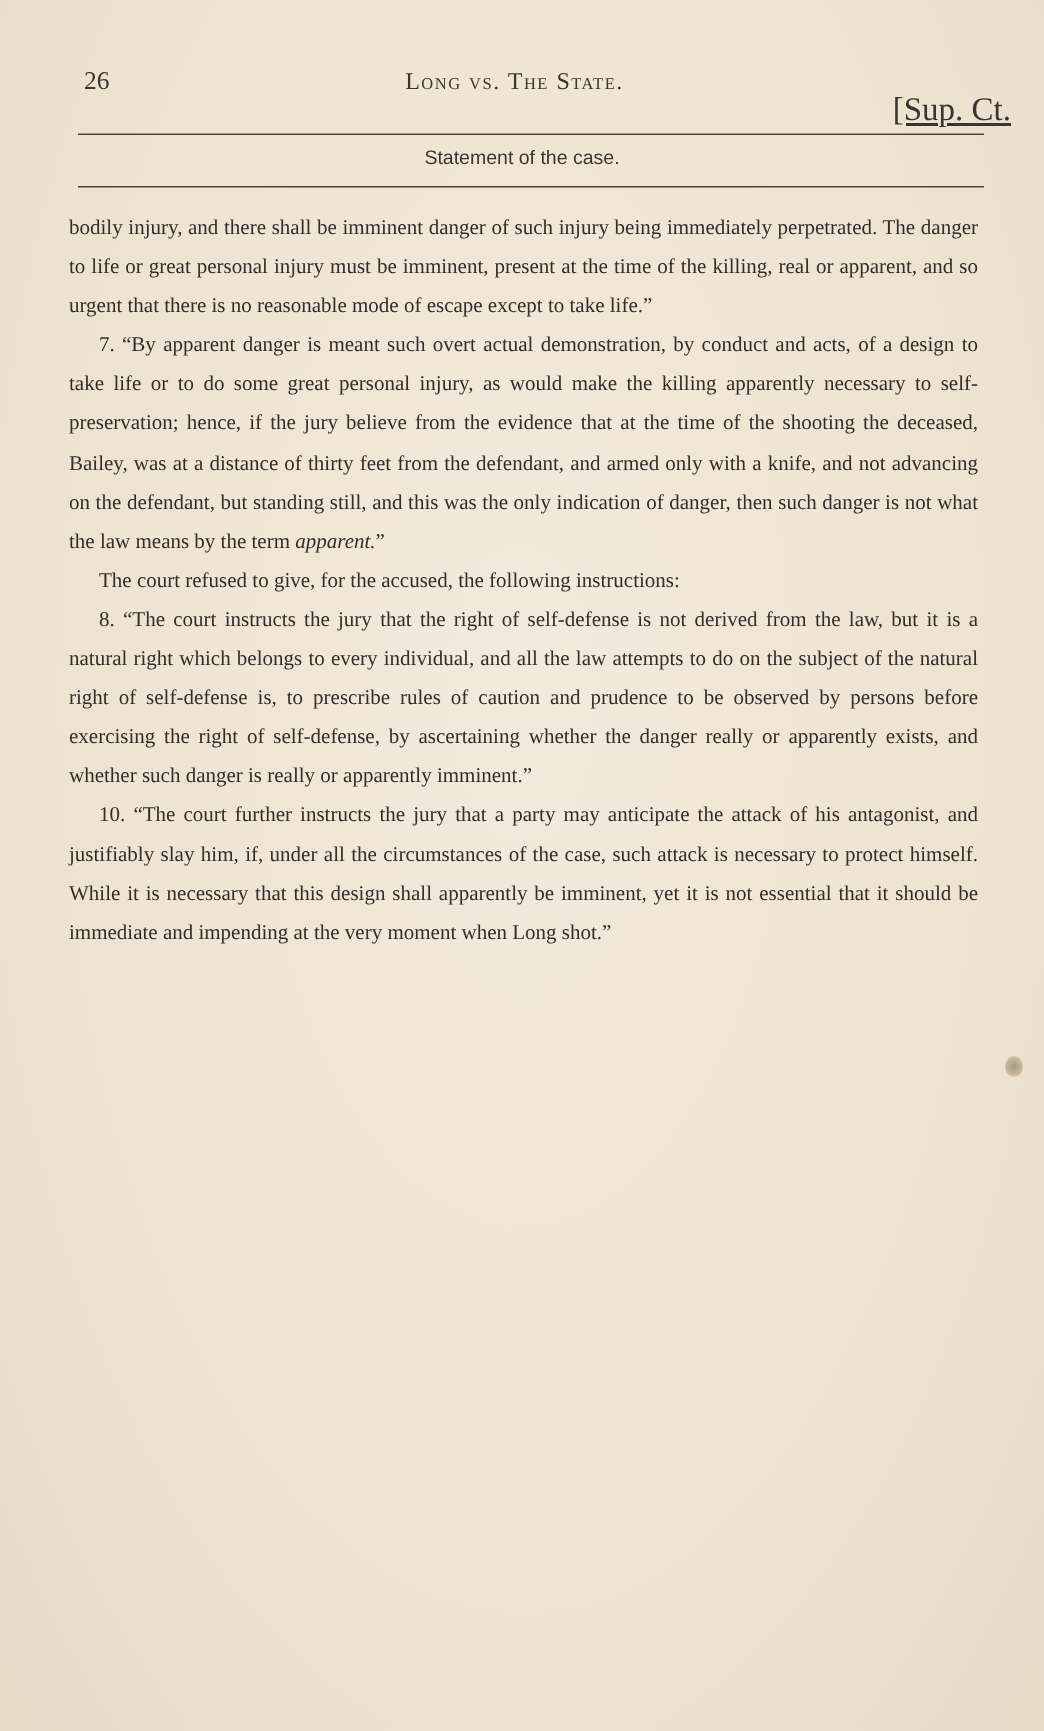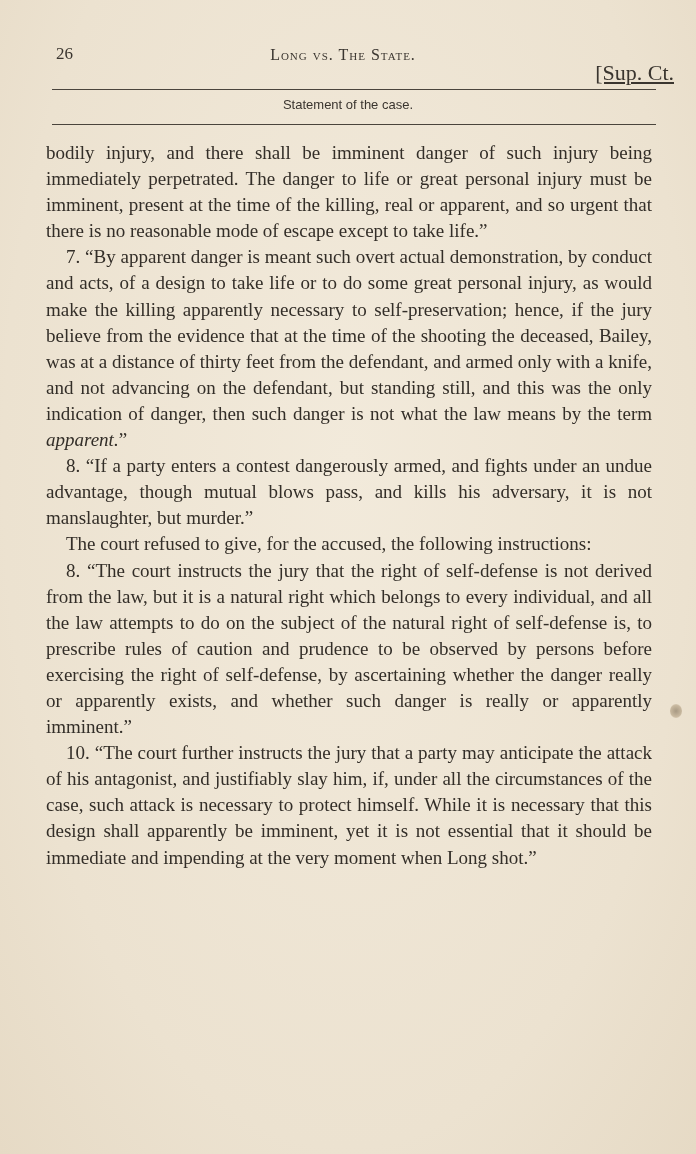--- a/index.html
+++ b/index.html
@@ -21,21 +21,21 @@
     .court-label { position: absolute; right: 0; top: 16px; font-size: 22px; text-decoration: underline; }
     .rule { position: absolute; left: 52px; right: 40px; height: 0; border-top: 1px solid #4a443c; }
     .rule.top { top: 89px; }
     .rule.bottom { top: 124px; }
     .section-head {
       position: absolute; top: 97px; left: 0; right: 0; text-align: center;
       font-family: Liberation Sans, sans-serif; font-size: 13px; color: #3a352f;
     }
     .body-text {
       position: absolute; top: 140px; left: 46px; width: 606px;
-      font-family: "Liberation Serif", serif; font-size: 19px; line-height: 26.1px;
+      font-family: "Liberation Serif", serif; font-size: 14px; line-height: 26.1px;
       text-align: justify; color: #332e28;
     }
     .body-text p { margin: 0; }
     .body-text p.indent { text-indent: 20px; }
     .body-text em { font-style: italic; font-family: Liberation Serif, serif; }
     .smudge {
       position: absolute; left: 670px; top: 704px; width: 12px; height: 14px;
       border-radius: 50%; background: radial-gradient(circle, #8a7a62 0%, #b8a68a 60%, transparent 100%);
       opacity: 0.7;
     }
@@ -56,24 +56,20 @@
   <div class="body-text">
     <p>
       <span>bodily injury, and there shall be imminent danger of such injury being immediately perpetrated. The danger to life or great personal injury must be imminent, present at the time of the killing, real or apparent, and so urgent that there is no reasonable mode of escape except to take life.”</span>
     </p>
     <p class="indent">
       <span>7.</span>
       <span>“By apparent danger is meant such overt actual demonstration, by conduct and acts, of a design to take life or to do some great personal injury, as would make the killing apparently necessary to self-preservation; hence, if the jury believe from the evidence that at the time of the shooting the deceased, Bailey, was at a distance of thirty feet from the defendant, and armed only with a knife, and not advancing on the defendant, but standing still, and this was the only indication of danger, then such danger is not what the law means by the term</span>
       <em>apparent.</em><span>”</span>
     </p>
     <p class="indent">
-      <span>8.</span>
-      <span>“If a party enters a contest dangerously armed, and fights under an undue advantage, though mutual blows pass, and kills his adversary, it is not manslaughter, but murder.”</span>
-    </p>
-    <p class="indent">
       <span>The court refused to give, for the accused, the following instructions:</span>
     </p>
     <p class="indent">
       <span>8.</span>
       <span>“The court instructs the jury that the right of self-defense is not derived from the law, but it is a natural right which belongs to every individual, and all the law attempts to do on the subject of the natural right of self-defense is, to prescribe rules of caution and prudence to be observed by persons before exercising the right of self-defense, by ascertaining whether the danger really or apparently exists, and whether such danger is really or apparently imminent.”</span>
     </p>
     <p class="indent">
       <span>10.</span>
       <span>“The court further instructs the jury that a party may anticipate the attack of his antagonist, and justifiably slay him, if, under all the circumstances of the case, such attack is necessary to protect himself. While it is necessary that this design shall apparently be imminent, yet it is not essential that it should be immediate and impending at the very moment when Long shot.”</span>
     </p>

